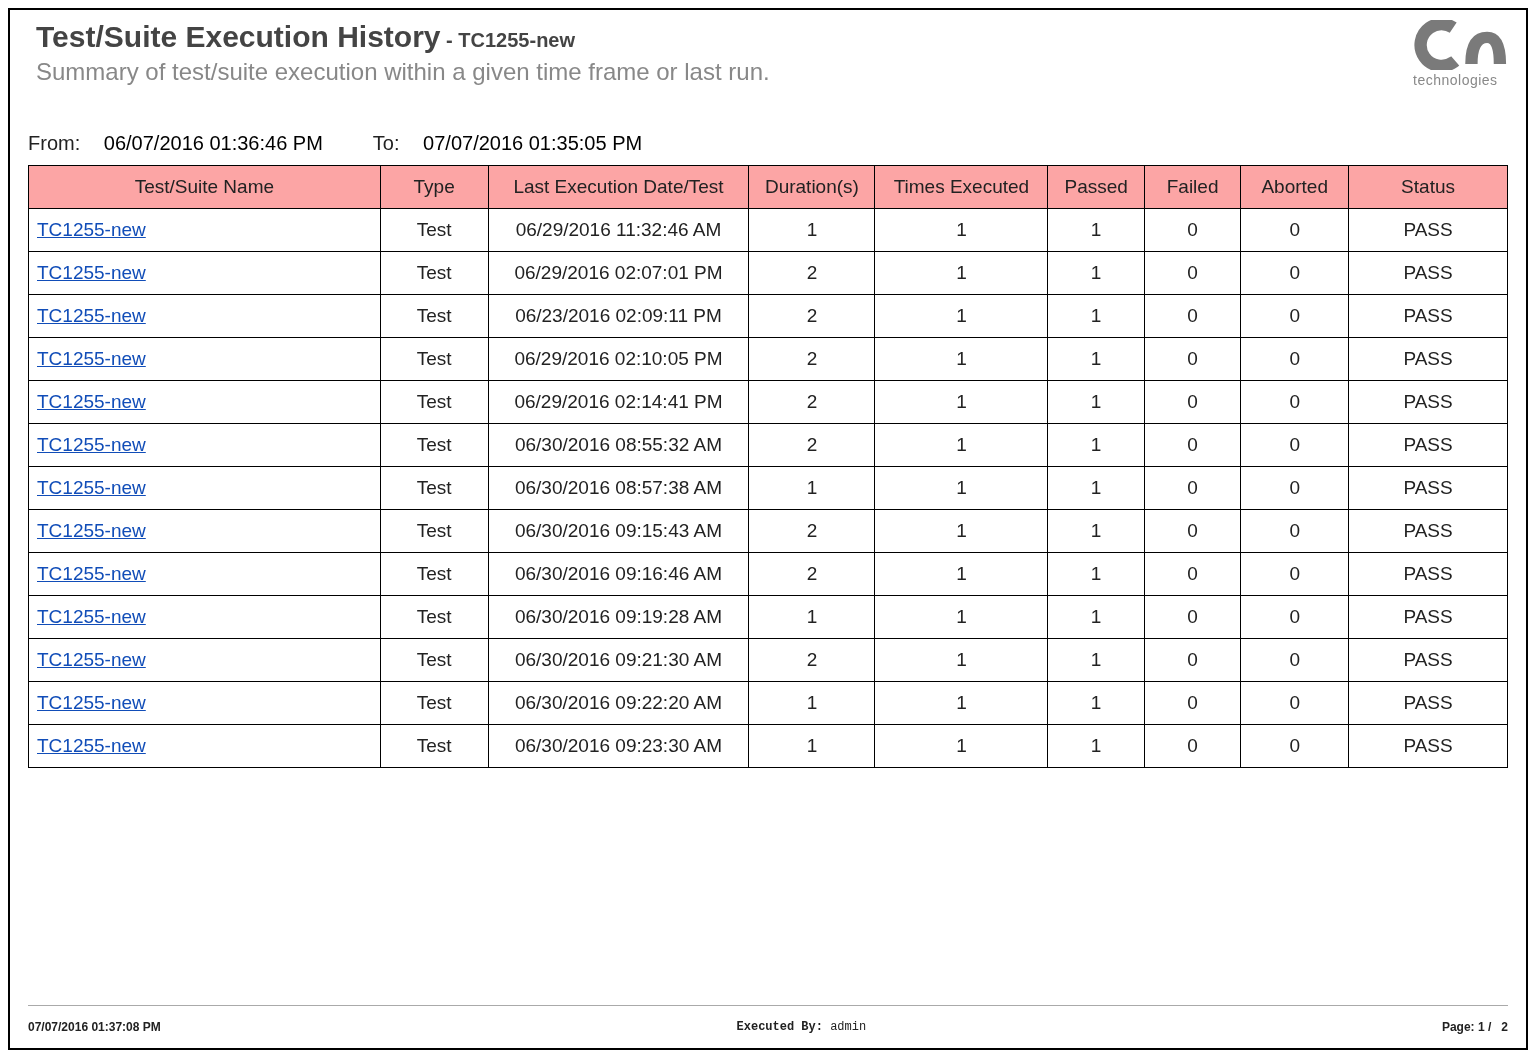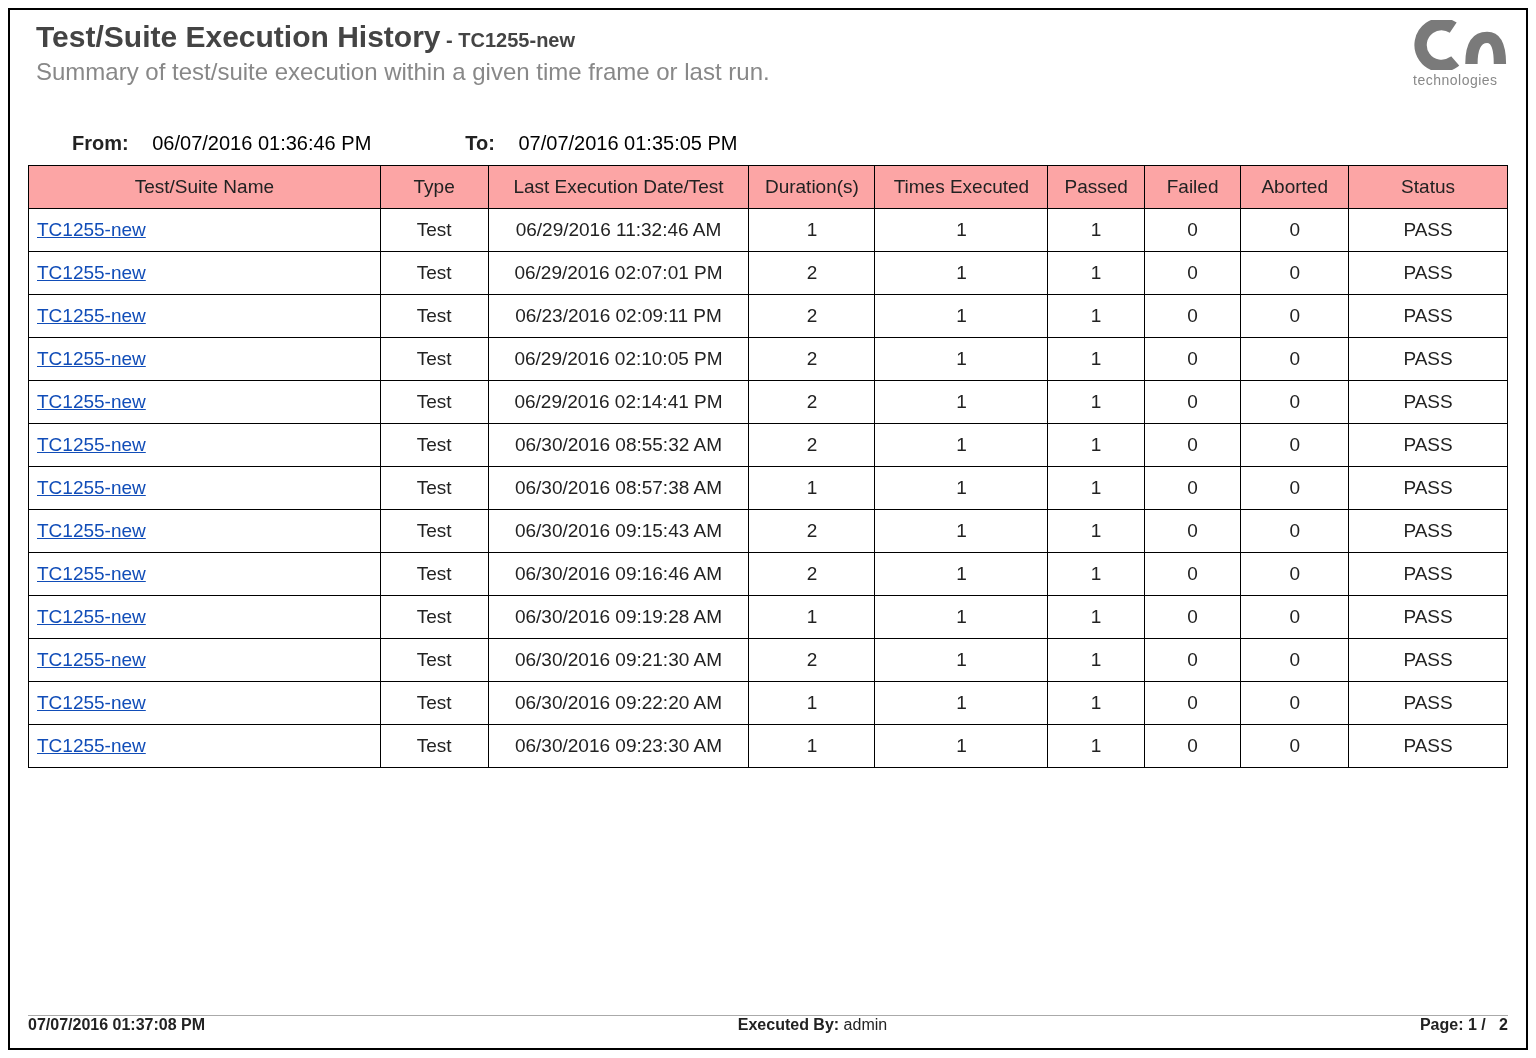--- a/index.html
+++ b/index.html
@@ -56,21 +56,21 @@
     letter-spacing: 0.5px;
     margin-top: -2px;
   }
   .meta-row {
     display: flex;
     gap: 50px;
     margin-top: 44px;
     font-size: 20px;
     color: #222;
   }
-  .meta-row .label { font-weight: 700; margin-right: 18px; margin-left: 44px; }
+  .meta-row .label { font-weight: 400; margin-right: 18px; }
   .meta-row .value { color: #000000; }
   .table-wrap { margin-top: 10px; }
   table.data {
     border-collapse: collapse;
     width: 100%;
   }
   table.data th, table.data td {
     border: 1px solid #000;
     padding: 10px 8px;
     font-size: 19px;
@@ -92,29 +92,30 @@
   .col-date { width: 230px; }
   .col-dur { width: 110px; }
   .col-times { width: 150px; }
   .col-pass { width: 85px; }
   .col-fail { width: 85px; }
   .col-abort { width: 95px; }
   .col-status { width: 140px; }
   .spacer { flex: 1 1 auto; }
   .footer {
     border-top: 1px solid #aaa;
+    padding-top: 14px;
     margin-top: 4px;
     display: flex;
     justify-content: space-between;
     align-items: center;
-    font-size: 16px;
+    font-size: 12px;
     font-weight: 700;
     color: #222;
   }
-  .footer .center { text-align: center; }
+  .footer .center { text-align: center; font-family: Liberation Mono, monospace; }
   .footer .normal { font-weight: 400; }
 </style>
 </head>
 <body>
 
 <div class="page-outer">
 
   <div class="header-row">
     <div class="header-text">
       <h1>

